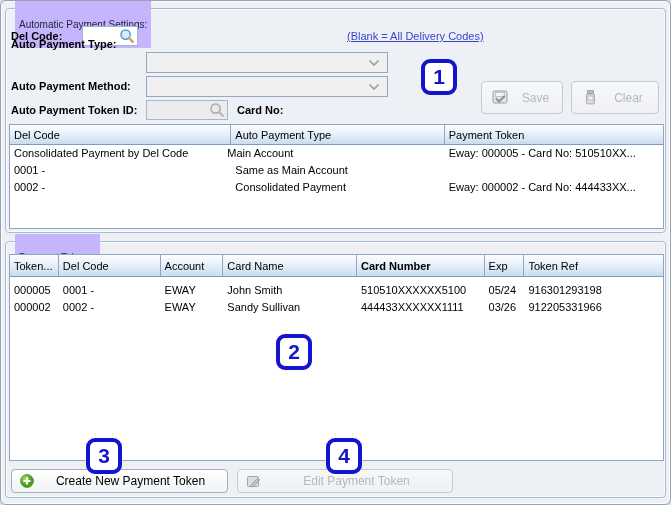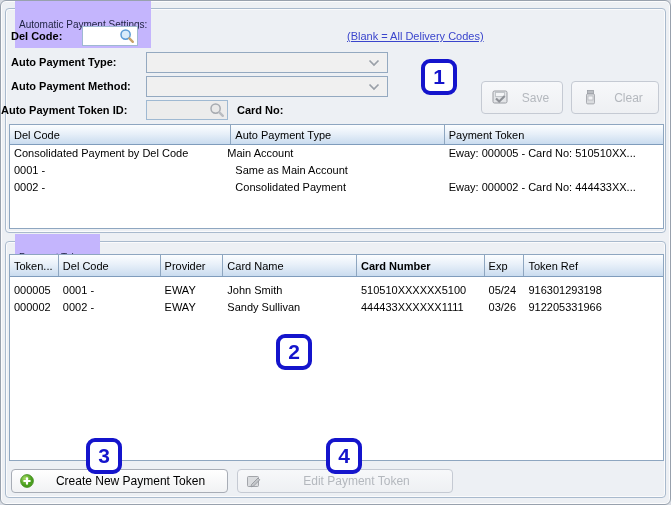--- a/index.html
+++ b/index.html
@@ -72,41 +72,41 @@
     <span></span>
     <span style="display:flex;">
       <svg width="16" height="16" viewBox="0 0 16 16">
         <circle cx="6.6" cy="6.6" r="4.6" fill="#d9ecfa" stroke="#5b9bd5" stroke-width="1.5"></circle>
         <line x1="10.4" y1="10.4" x2="13.8" y2="13.8" stroke="#c9a36a" stroke-width="2.4" stroke-linecap="round"></line>
       </svg>
     </span>
   </div>
   <div class="note" style="left:346px; top:29px;text-decoration:underline;">(Blank = All Delivery Codes)</div>
 
-  <div class="lbl" style="left:10px; top:55px;">Auto Payment Type:</div>
+  <div class="lbl" style="left:10px; top:37px;">Auto Payment Type:</div>
   <div class="combo" style="left:145px; top:51px; width:242px; height:21px;">
     <span style="flex:1;"></span>
     <span style="display:flex;">
       <svg width="12" height="8" viewBox="0 0 12 8">
           <path d="M1.5 1.5 L6 6 L10.5 1.5" stroke="#9aa0a8" stroke-width="1.7" fill="none"></path>
         </svg>
     </span>
   </div>
 
   <div class="lbl" style="left:10px; top:79px;">Auto Payment Method:</div>
   <div class="combo" style="left:145px; top:75px; width:242px; height:21px;">
     <span style="flex:1;"></span>
     <span style="display:flex;">
       <svg width="12" height="8" viewBox="0 0 12 8">
           <path d="M1.5 1.5 L6 6 L10.5 1.5" stroke="#9aa0a8" stroke-width="1.7" fill="none"></path>
         </svg>
     </span>
   </div>
 
-  <div class="lbl" style="left:0; top:103px;">Auto Payment Token ID:</div>
+  <div class="lbl" style="left:10px; top:103px;">Auto Payment Token ID:</div>
   <div class="tbox disabled" style="left:145px; top:99px; width:82px; height:20px;">
     <span></span>
     <span style="display:flex;">
       <svg width="16" height="16" viewBox="0 0 16 16">
         <circle cx="6.6" cy="6.6" r="4.6" fill="#e9e9e9" stroke="#a6aab0" stroke-width="1.5"></circle>
         <line x1="10.4" y1="10.4" x2="13.8" y2="13.8" stroke="#b9bcc1" stroke-width="2.4" stroke-linecap="round"></line>
       </svg>
     </span>
   </div>
   <div class="lbl" style="left:236px; top:103px;">Card No:</div>
@@ -159,21 +159,21 @@
   </div>
 
   <div class="grpbox" style="left:4px; top:240px; width:661px; height:257px;">
     <div class="legend">Payment Tokens:</div>
   </div>
 
   <div class="gridwrap" style="left:8px; top:253px; width:655px; height:207px;">
     <div class="ghead" style="height:22px;">
       <div class="gh" style="width:49px;">Token...</div>
       <div class="gh" style="width:102px;">Del Code</div>
-      <div class="gh" style="width:63px;">Provider</div>
+      <div class="gh" style="width:63px;">Account</div>
       <div class="gh" style="width:134px;">Card Name</div>
       <div class="gh" style="width:128px;font-weight:bold;">Card Number</div>
       <div class="gh" style="width:40px;">Exp</div>
       <div class="gh" style="width:139px;">Token Ref</div>
     </div>
     <div class="grow" style="margin-top:5px;">
       <div class="gc" style="width:49px;">000005</div>
       <div class="gc" style="width:102px;">0001 -</div>
       <div class="gc" style="width:63px;">EWAY</div>
       <div class="gc" style="width:134px;">John Smith</div>

